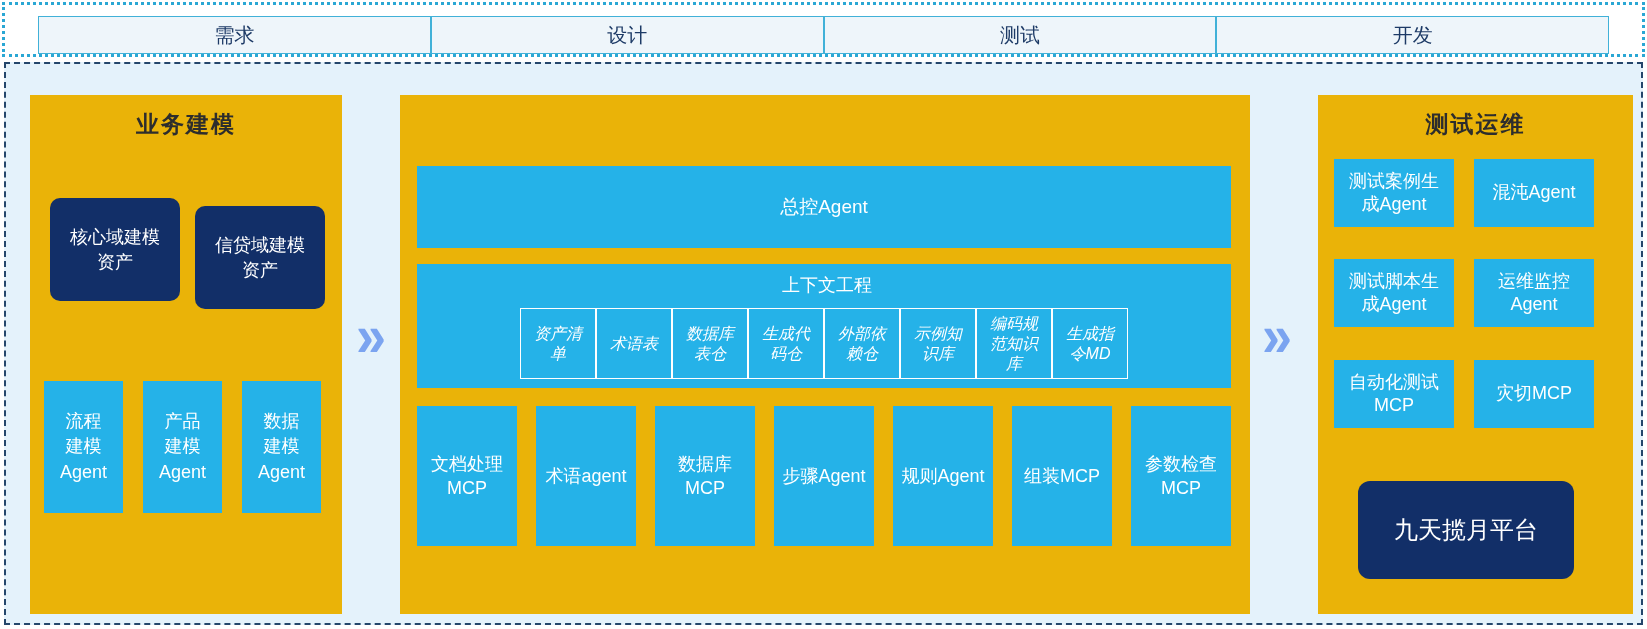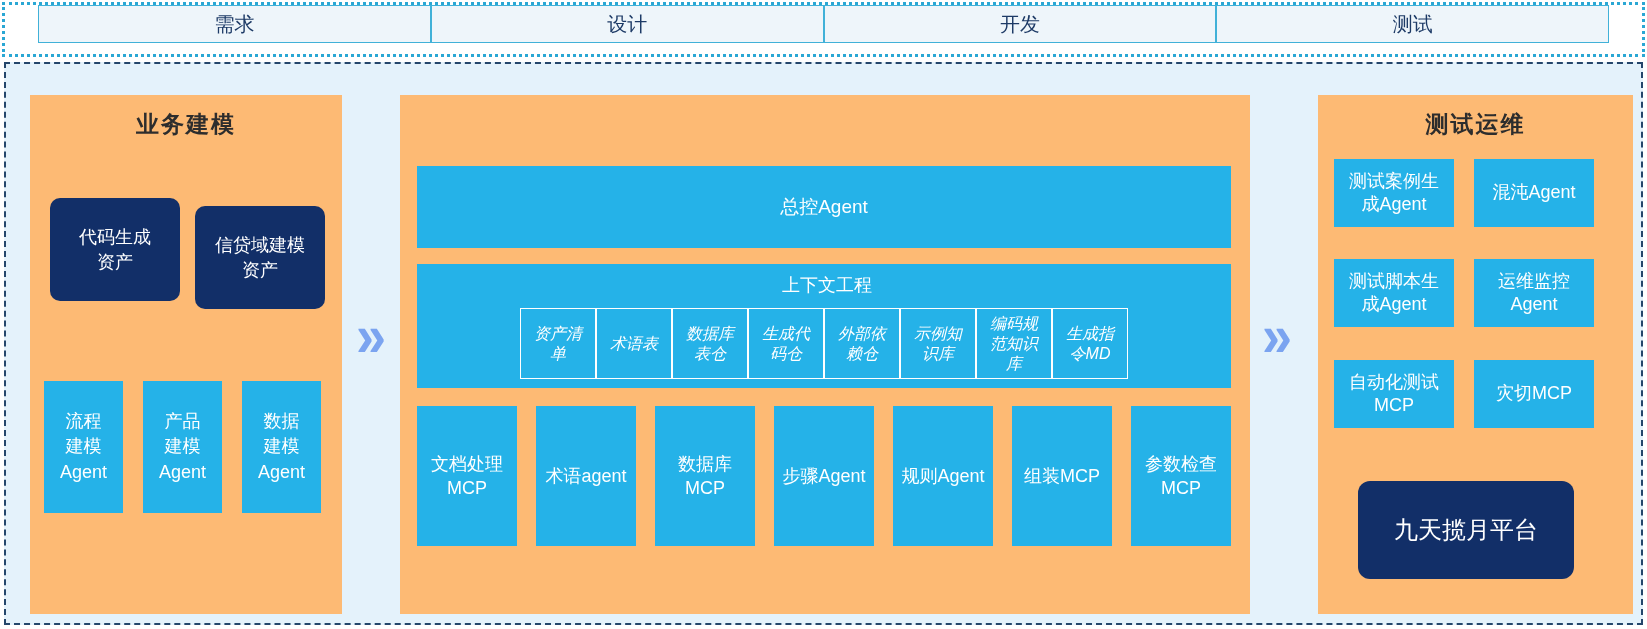--- a/index.html
+++ b/index.html
@@ -2,30 +2,30 @@
 <html><head>
 <meta charset="utf-8">
 <style>
   * { margin:0; padding:0; box-sizing:border-box; }
   body { background:#fff; font-family:"Liberation Sans","DejaVu Sans",sans-serif; }
   .canvas { position:relative; width:1647px; height:629px; background:#ffffff; overflow:hidden; }
 
   
   .phase-strip { position:absolute; left:2px; top:2px; width:1643px; height:55px;
     border:3px dotted #2aa7d4; background:#ffffff;
-    display:flex; align-items:flex-start; padding:0 33px; }
+    display:flex; align-items:flex-end; padding:0 33px; }
   .phase-box { flex:1; height:38px; background:#eef5fa; border:1px solid #41b1d8;
     display:flex; align-items:center; justify-content:center;
     font-size:20px; color:#1d3a66; }
 
   
   .main { position:absolute; left:4px; top:62px; width:1639px; height:563px;
     border:2px dashed #24466b; background:#e4f2fb; }
 
-  .panel { position:absolute; top:31px; height:519px; background:#fdba74; }
+  .panel { position:absolute; top:31px; height:519px; background:#eab308; }
   .panel-left   { left:24px;   width:312px; }
   .panel-middle { left:394px;  width:850px; }
   .panel-right  { left:1312px; width:315px; }
   .panel-title { text-align:center; padding-top:14px; font-size:23px; font-weight:bold;
     color:#2d2d2d; letter-spacing:2px; }
 
   .box { position:absolute; display:flex; align-items:center; justify-content:center;
     text-align:center; color:#ffffff; white-space:pre-line; }
   .cyan { background:#25b2e8; }
   .navy { background:#122f68; border-radius:10px; }
@@ -64,29 +64,29 @@
   .chevron-right { left:1256px; top:244px; }
 </style>
 </head>
 <body>
 
 <div class="canvas">
 
   <div class="phase-strip">
     <div class="phase-box">需求</div>
     <div class="phase-box">设计</div>
+    <div class="phase-box">测试</div>
     <div class="phase-box">开发</div>
-    <div class="phase-box">测试</div>
   </div>
 
   <div class="main">
 
     <div class="panel panel-left">
       <div class="panel-title">业务建模</div>
-      <div class="box navy asset-box" style="left:20px;">代码生成
+      <div class="box navy asset-box" style="left:20px;">核心域建模
 资产</div>
       <div class="box navy asset-box" style="left:165px;margin-top:8px;">信贷域建模
 资产</div>
       <div class="box cyan agent-col" style="left:14px;">流程
 建模
 Agent</div>
       <div class="box cyan agent-col" style="left:113px;">产品
 建模
 Agent</div>
       <div class="box cyan agent-col" style="left:212px;">数据

